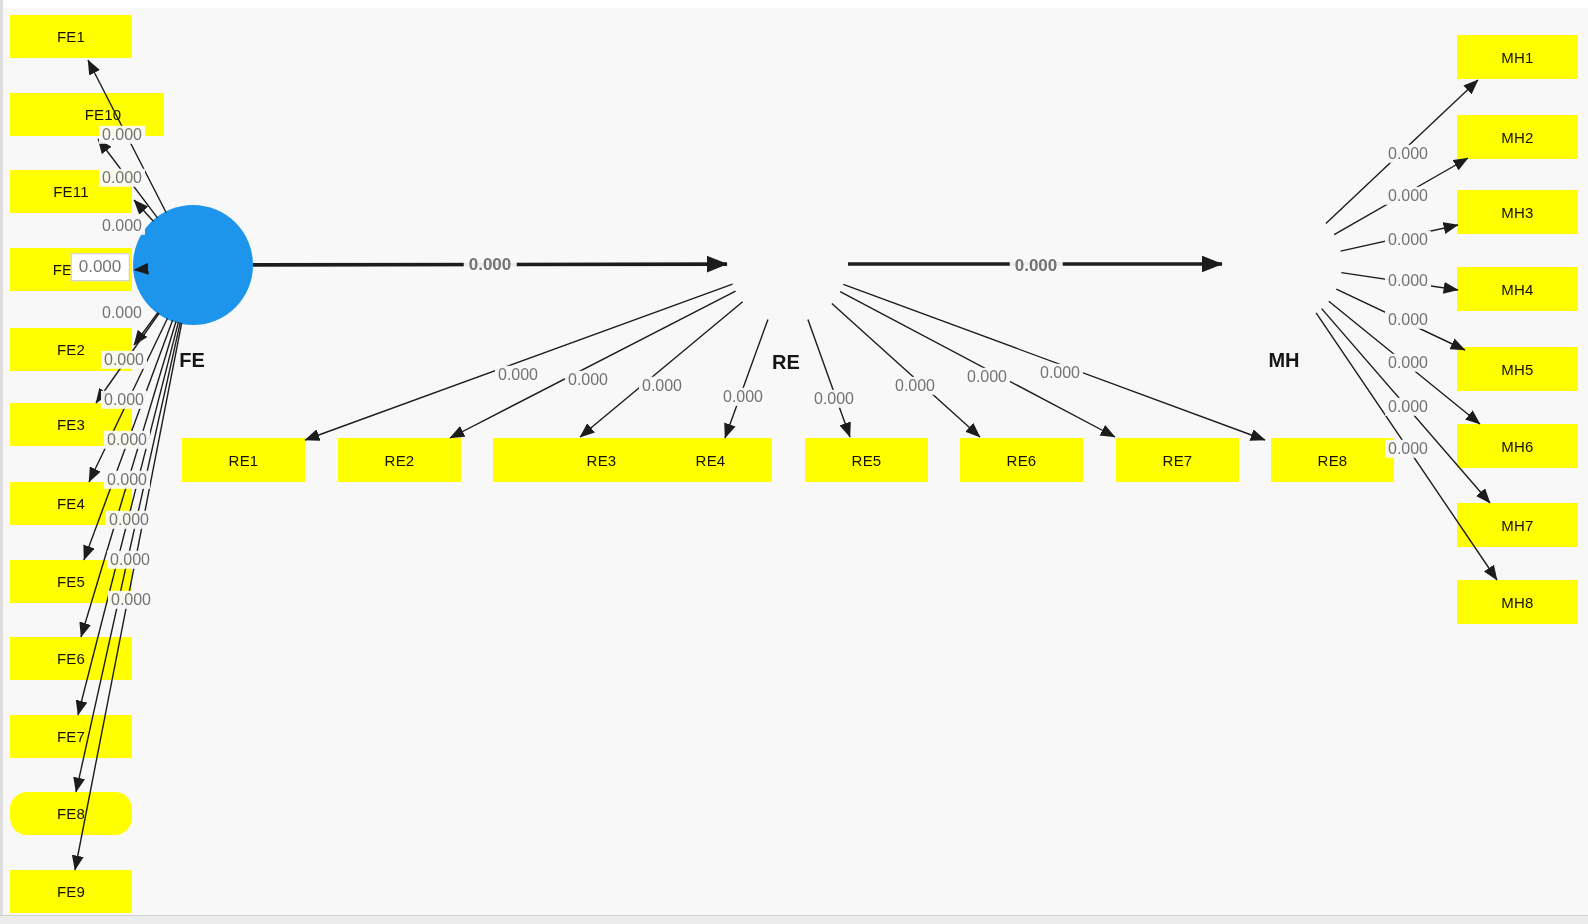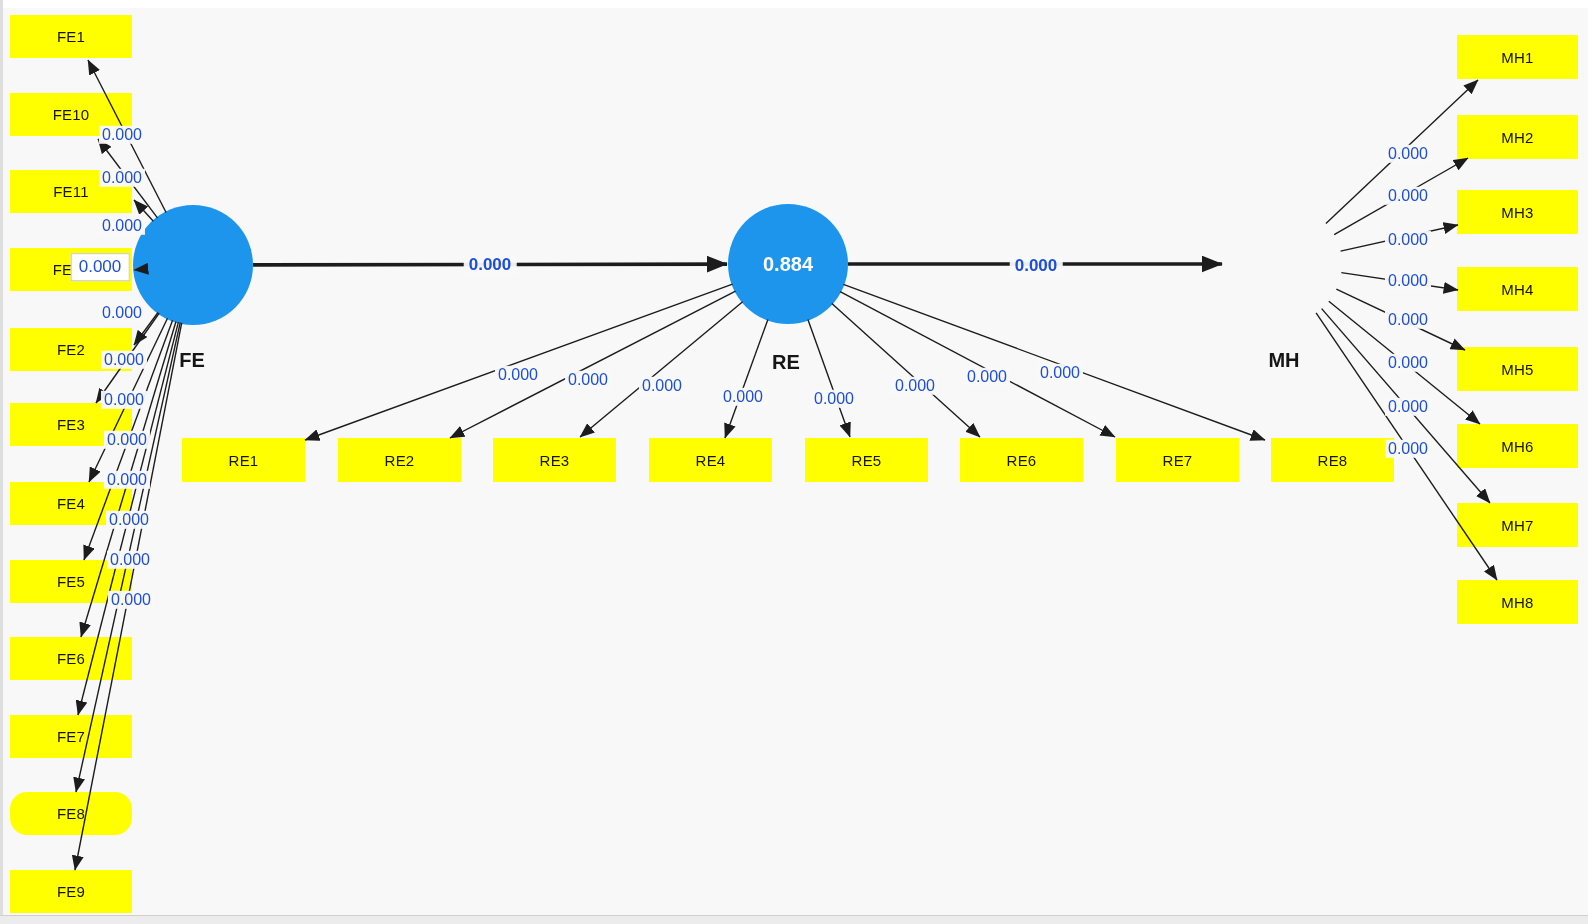--- a/index.html
+++ b/index.html
@@ -20,63 +20,62 @@
     position:absolute;border-radius:50%;
     display:flex;align-items:center;justify-content:center;
     color:#ffffff;font-size:20px;font-weight:600;
   }
   .cname{
     position:absolute;transform:translate(-50%,-50%);
     font-size:20px;font-weight:700;color:#161616;white-space:nowrap;
   }
   .coef{
     position:absolute;transform:translate(-50%,-50%);
-    font-size:16px;color:#1d4ed8;background:rgba(249,249,249,.95);
+    font-size:16px;color:#737373;background:rgba(249,249,249,.95);
     padding:0 3px;line-height:1.15;white-space:nowrap;
   }
   .coef.bold{font-weight:700;font-size:17px;padding:0 5px;}
   .coef.boxed{background:#ffffff;border:1px solid #c8c8c8;padding:3px 7px;font-size:17px;}
   svg.wires{position:absolute;left:0;top:0;pointer-events:none;}
 </style>
 </head>
 <body>
 
 <div class="canvas" id="canvas">
   <div class="strip-top"></div>
   <div class="strip-left"></div>
   <div class="indicator" style="left: 10px; top: 15px; width: 122px; height: 43px; background: rgb(255, 255, 0);">FE1</div>
-    <div class="indicator" style="left: 10px; top: 93px; width: 122px; height: 43px; background: rgb(255, 255, 0);">FE10</div>
+    <div class="indicator" style="left: 10px; top: 93px; width: 122px; height: 43px; background: rgb(255, 255, 0); padding-left: 32px;">FE10</div>
     <div class="indicator" style="left: 10px; top: 170px; width: 122px; height: 43px; background: rgb(255, 255, 0);">FE11</div>
     <div class="indicator" style="left: 10px; top: 248px; width: 122px; height: 43px; background: rgb(255, 255, 0);">FE12</div>
     <div class="indicator" style="left: 10px; top: 328px; width: 122px; height: 43px; background: rgb(255, 255, 0);">FE2</div>
     <div class="indicator" style="left: 10px; top: 403px; width: 122px; height: 43px; background: rgb(255, 255, 0);">FE3</div>
     <div class="indicator" style="left: 10px; top: 482px; width: 122px; height: 43px; background: rgb(255, 255, 0);">FE4</div>
     <div class="indicator" style="left: 10px; top: 560px; width: 122px; height: 43px; background: rgb(255, 255, 0);">FE5</div>
     <div class="indicator" style="left: 10px; top: 637px; width: 122px; height: 43px; background: rgb(255, 255, 0);">FE6</div>
     <div class="indicator" style="left: 10px; top: 715px; width: 122px; height: 43px; background: rgb(255, 255, 0);">FE7</div>
     <div class="indicator" style="left: 10px; top: 792px; width: 122px; height: 43px; background: rgb(255, 255, 0); border-radius: 17px;">FE8</div>
     <div class="indicator" style="left: 10px; top: 870px; width: 122px; height: 43px; background: rgb(255, 255, 0);">FE9</div>
     <div class="indicator" style="left: 182px; top: 438px; width: 123px; height: 44px; background: rgb(255, 255, 0);">RE1</div>
     <div class="indicator" style="left: 338px; top: 438px; width: 123px; height: 44px; background: rgb(255, 255, 0);">RE2</div>
-    <div class="indicator" style="left: 493px; top: 438px; width: 123px; height: 44px; background: rgb(255, 255, 0);">RE3</div>
+    <div class="indicator" style="left: 493px; top: 438px; width: 123px; height: 44px; background: rgb(255, 255, 0); padding-left: 47px;">RE3</div>
     <div class="indicator" style="left: 649px; top: 438px; width: 123px; height: 44px; background: rgb(255, 255, 0);">RE4</div>
     <div class="indicator" style="left: 805px; top: 438px; width: 123px; height: 44px; background: rgb(255, 255, 0);">RE5</div>
     <div class="indicator" style="left: 960px; top: 438px; width: 123px; height: 44px; background: rgb(255, 255, 0);">RE6</div>
     <div class="indicator" style="left: 1116px; top: 438px; width: 123px; height: 44px; background: rgb(255, 255, 0);">RE7</div>
     <div class="indicator" style="left: 1271px; top: 438px; width: 123px; height: 44px; background: rgb(255, 255, 0);">RE8</div>
     <div class="indicator" style="left: 1457px; top: 35px; width: 121px; height: 44px; background: rgb(255, 255, 0);">MH1</div>
     <div class="indicator" style="left: 1457px; top: 115px; width: 121px; height: 44px; background: rgb(255, 255, 0);">MH2</div>
     <div class="indicator" style="left: 1457px; top: 190px; width: 121px; height: 44px; background: rgb(255, 255, 0);">MH3</div>
     <div class="indicator" style="left: 1457px; top: 267px; width: 121px; height: 44px; background: rgb(255, 255, 0);">MH4</div>
     <div class="indicator" style="left: 1457px; top: 347px; width: 121px; height: 44px; background: rgb(255, 255, 0);">MH5</div>
     <div class="indicator" style="left: 1457px; top: 424px; width: 121px; height: 44px; background: rgb(255, 255, 0);">MH6</div>
     <div class="indicator" style="left: 1457px; top: 503px; width: 121px; height: 44px; background: rgb(255, 255, 0);">MH7</div>
     <div class="indicator" style="left: 1457px; top: 580px; width: 121px; height: 44px; background: rgb(255, 255, 0);">MH8</div>
     <div class="construct" style="left: 133px; top: 205px; width: 120px; height: 120px; background: rgb(30, 149, 236); color: rgb(255, 255, 255);"></div>
-    <div class="construct" style="left: 728px; top: 204px; width: 120px; height: 120px; background: rgb(30, 149, 236); color: rgb(255, 255, 255);">0.884</div>
     <svg class="wires" id="wires" width="1588" height="924" viewBox="0 0 1588 924">
     <defs>
       <marker id="ah" viewBox="0 0 10 8" refX="9.6" refY="4" markerWidth="15" markerHeight="12" orient="auto" markerUnits="userSpaceOnUse">
           <path d="M0,0 L10,4 L0,8 Z" fill="#1c1c1c"></path>
         </marker>
       <marker id="ahb" viewBox="0 0 10 8" refX="9.6" refY="4" markerWidth="21" markerHeight="17" orient="auto" markerUnits="userSpaceOnUse">
           <path d="M0,0 L10,4 L0,8 Z" fill="#1c1c1c"></path>
         </marker>
     </defs>
   <line x1="166.10332368146618" y1="212.48744147333875" x2="88" y2="60" stroke="#1c1c1c" stroke-width="1.4" marker-end="url(#ah)"></line>

